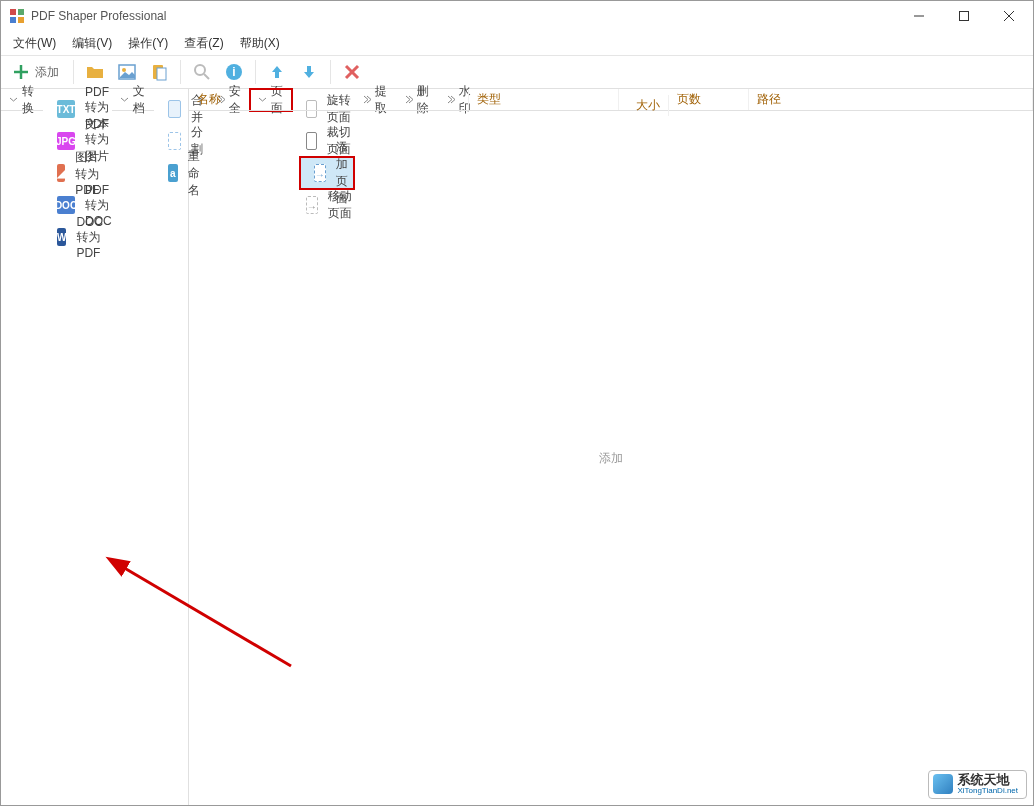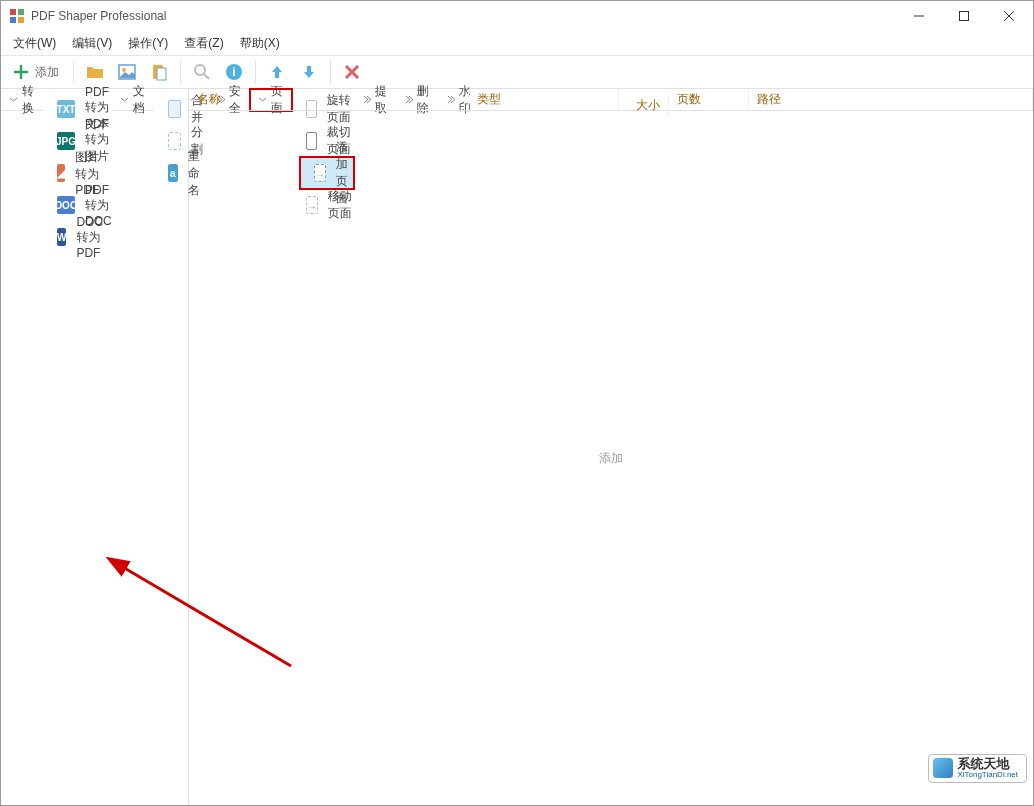--- a/index.html
+++ b/index.html
@@ -29,21 +29,21 @@
 
 
 .sidebar { width: 188px; border-right: 1px solid #e0e0e0; display: flex; flex-direction: row; font-size: 12px; color: #444; }
 .cat-header { height: 22px; display: flex; align-items: center; gap: 4px; padding: 0 8px; border-bottom: 1px solid #e0e0e0; background: #fff; cursor: default; }
 .cat-header .chev { width: 10px; height: 10px; display: inline-flex; align-items: center; justify-content: center; color: #888; }
 .cat-items { padding: 4px 0 6px 0; }
 .side-item { height: 32px; display: flex; align-items: center; gap: 10px; padding: 0 0 0 14px; cursor: default; }
 .side-item.selected { background: #cfe8f7; margin-left: 8px; }
 .side-icon { width: 18px; height: 18px; display: inline-flex; align-items: center; justify-content: center; font-size: 10px; font-weight: bold; color: #fff; border-radius: 2px; }
 .i-txt { background: #6bbbd9; }
-.i-jpg { background: #0f766e; }
+.i-jpg { background: #d946ef; }
 .i-img { background: #e07050; }
 .i-pdf { background: #d04a4a; }
 .i-doc { background: #4a7fd0; }
 .i-word{ background: #2b579a; }
 .i-merge{ border:1px solid #9cc4e8; background:#e8f2fb; }
 .i-split{ border:1px dashed #9cc4e8; background:#fff; }
 .i-ren { background:#4aa0d0; }
 .i-rot { border:1px solid #bbb; background:#fff; }
 .i-crop{ border:1px solid #888; background:#fff; }
 .i-addp{ border:1px dashed #6aa0d0; background:#fff; position:relative; }
@@ -61,21 +61,21 @@
 .col-type { width: 150px; }
 .col-size { width: 50px; justify-content:flex-end;margin-top:12px; }
 .col-pages{ width: 80px; }
 .col-path { flex: 1; }
 .empty { flex:1; display:flex; align-items:center; justify-content:center; color:#999; font-size:12px; }
 
 
 .arrow-overlay { position:absolute; pointer-events:none; }
 
 
-.watermark { position:absolute; right:6px; bottom:22px; background:#fff; border:1px solid #bbb; border-radius:4px; padding:2px 8px 2px 28px; font-size:11px; line-height:1.1; color:#333; }
+.watermark { position:absolute; right:6px; bottom:6px; background:#fff; border:1px solid #bbb; border-radius:4px; padding:2px 8px 2px 28px; font-size:11px; line-height:1.1; color:#333; }
 .watermark::before { content:""; position:absolute; left:4px; top:3px; width:20px; height:20px; background:linear-gradient(135deg,#6ac0f0,#3080c0); border-radius:4px; }
 .watermark .big{ font-weight:bold; font-size:13px;}
 .watermark .small{ font-size:8px; color:#0066aa;}
 </style>
 </head>
 <body>
 
 <div class="titlebar">
   <span class="app-icon">
     <svg viewBox="0 0 16 16">

